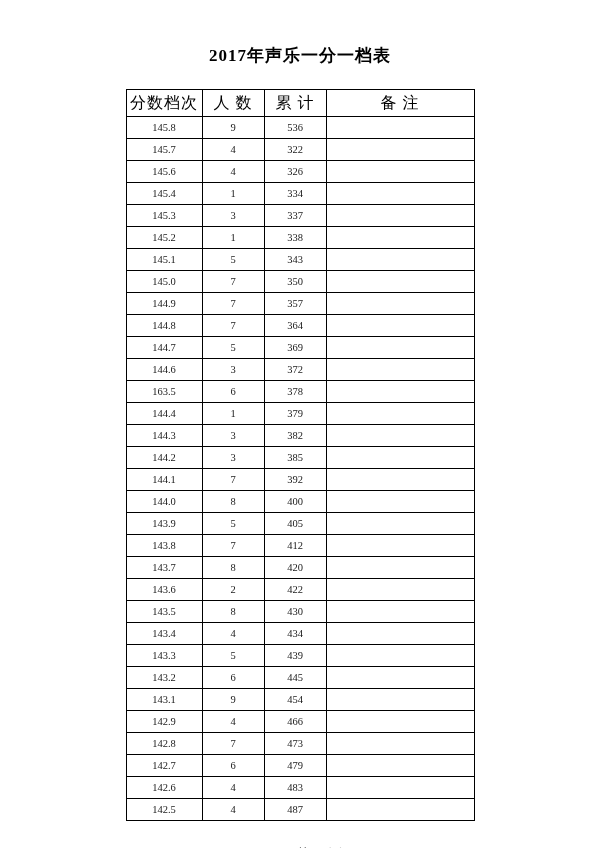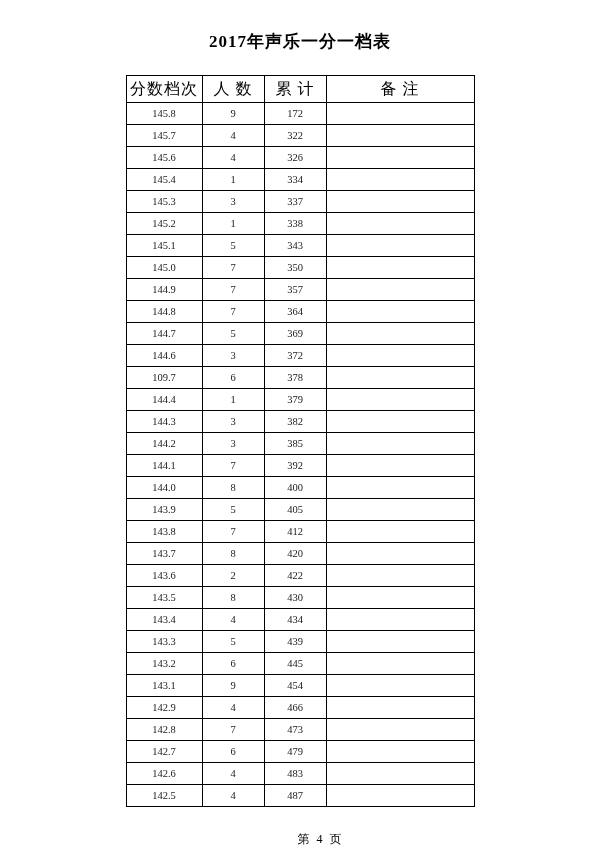--- a/index.html
+++ b/index.html
@@ -21,21 +21,21 @@
     box-sizing: border-box;
     padding: 0;
     position: relative;
   }
   .doc-title {
     text-align: center;
     font-family: "Liberation Serif", serif;
     font-size: 17px;
     font-weight: bold;
     letter-spacing: 1px;
-    margin-top: 30px;
+    margin-top: 44px;
     margin-bottom: 0;
   }
   .table-wrap {
     margin-top: 22px;
     display: flex;
     justify-content: center;
   }
   table.score-table {
     border-collapse: collapse;
     table-layout: fixed;
@@ -101,21 +101,21 @@
           <th>分数档次</th>
           <th>人  数</th>
           <th>累  计</th>
           <th>备    注</th>
         </tr>
       </thead>
       <tbody id="table-body">
           <tr>
             <td>145.8</td>
             <td>9</td>
-            <td>172</td>
+            <td>536</td>
             <td class="remark"></td>
           </tr>
           <tr>
             <td>145.7</td>
             <td>4</td>
             <td>322</td>
             <td class="remark"></td>
           </tr>
           <tr>
             <td>145.6</td>
@@ -171,21 +171,21 @@
             <td>369</td>
             <td class="remark"></td>
           </tr>
           <tr>
             <td>144.6</td>
             <td>3</td>
             <td>372</td>
             <td class="remark"></td>
           </tr>
           <tr>
-            <td>109.7</td>
+            <td>163.5</td>
             <td>6</td>
             <td>378</td>
             <td class="remark"></td>
           </tr>
           <tr>
             <td>144.4</td>
             <td>1</td>
             <td>379</td>
             <td class="remark"></td>
           </tr>

